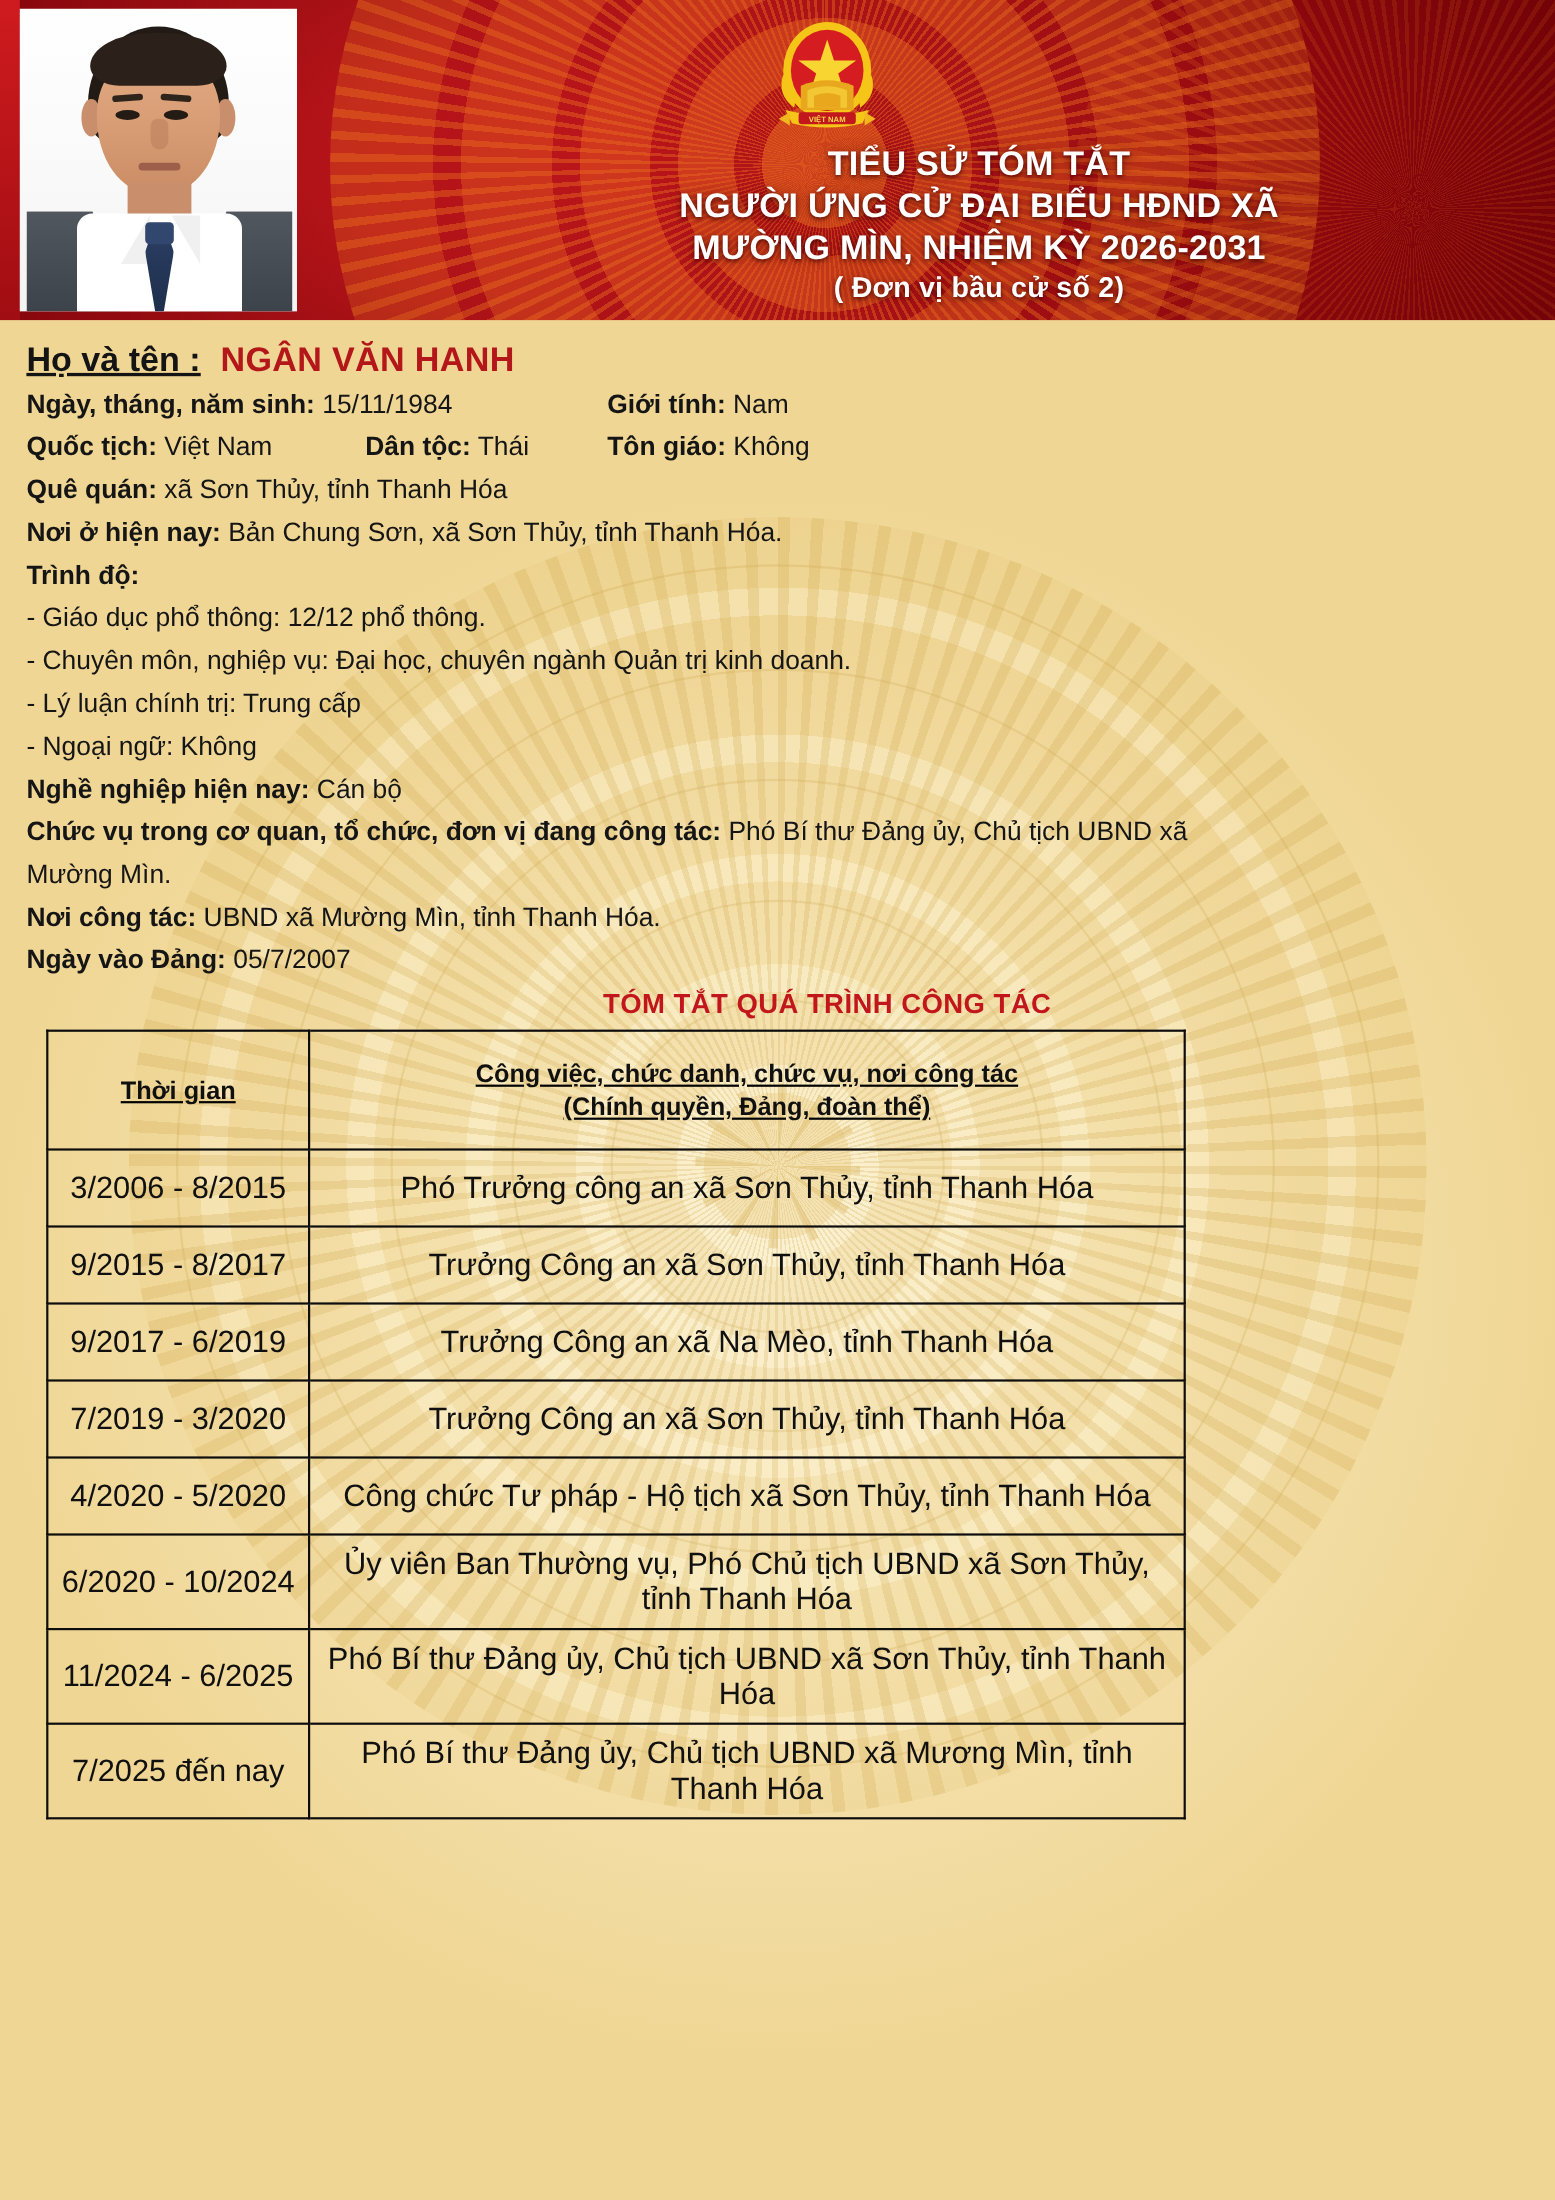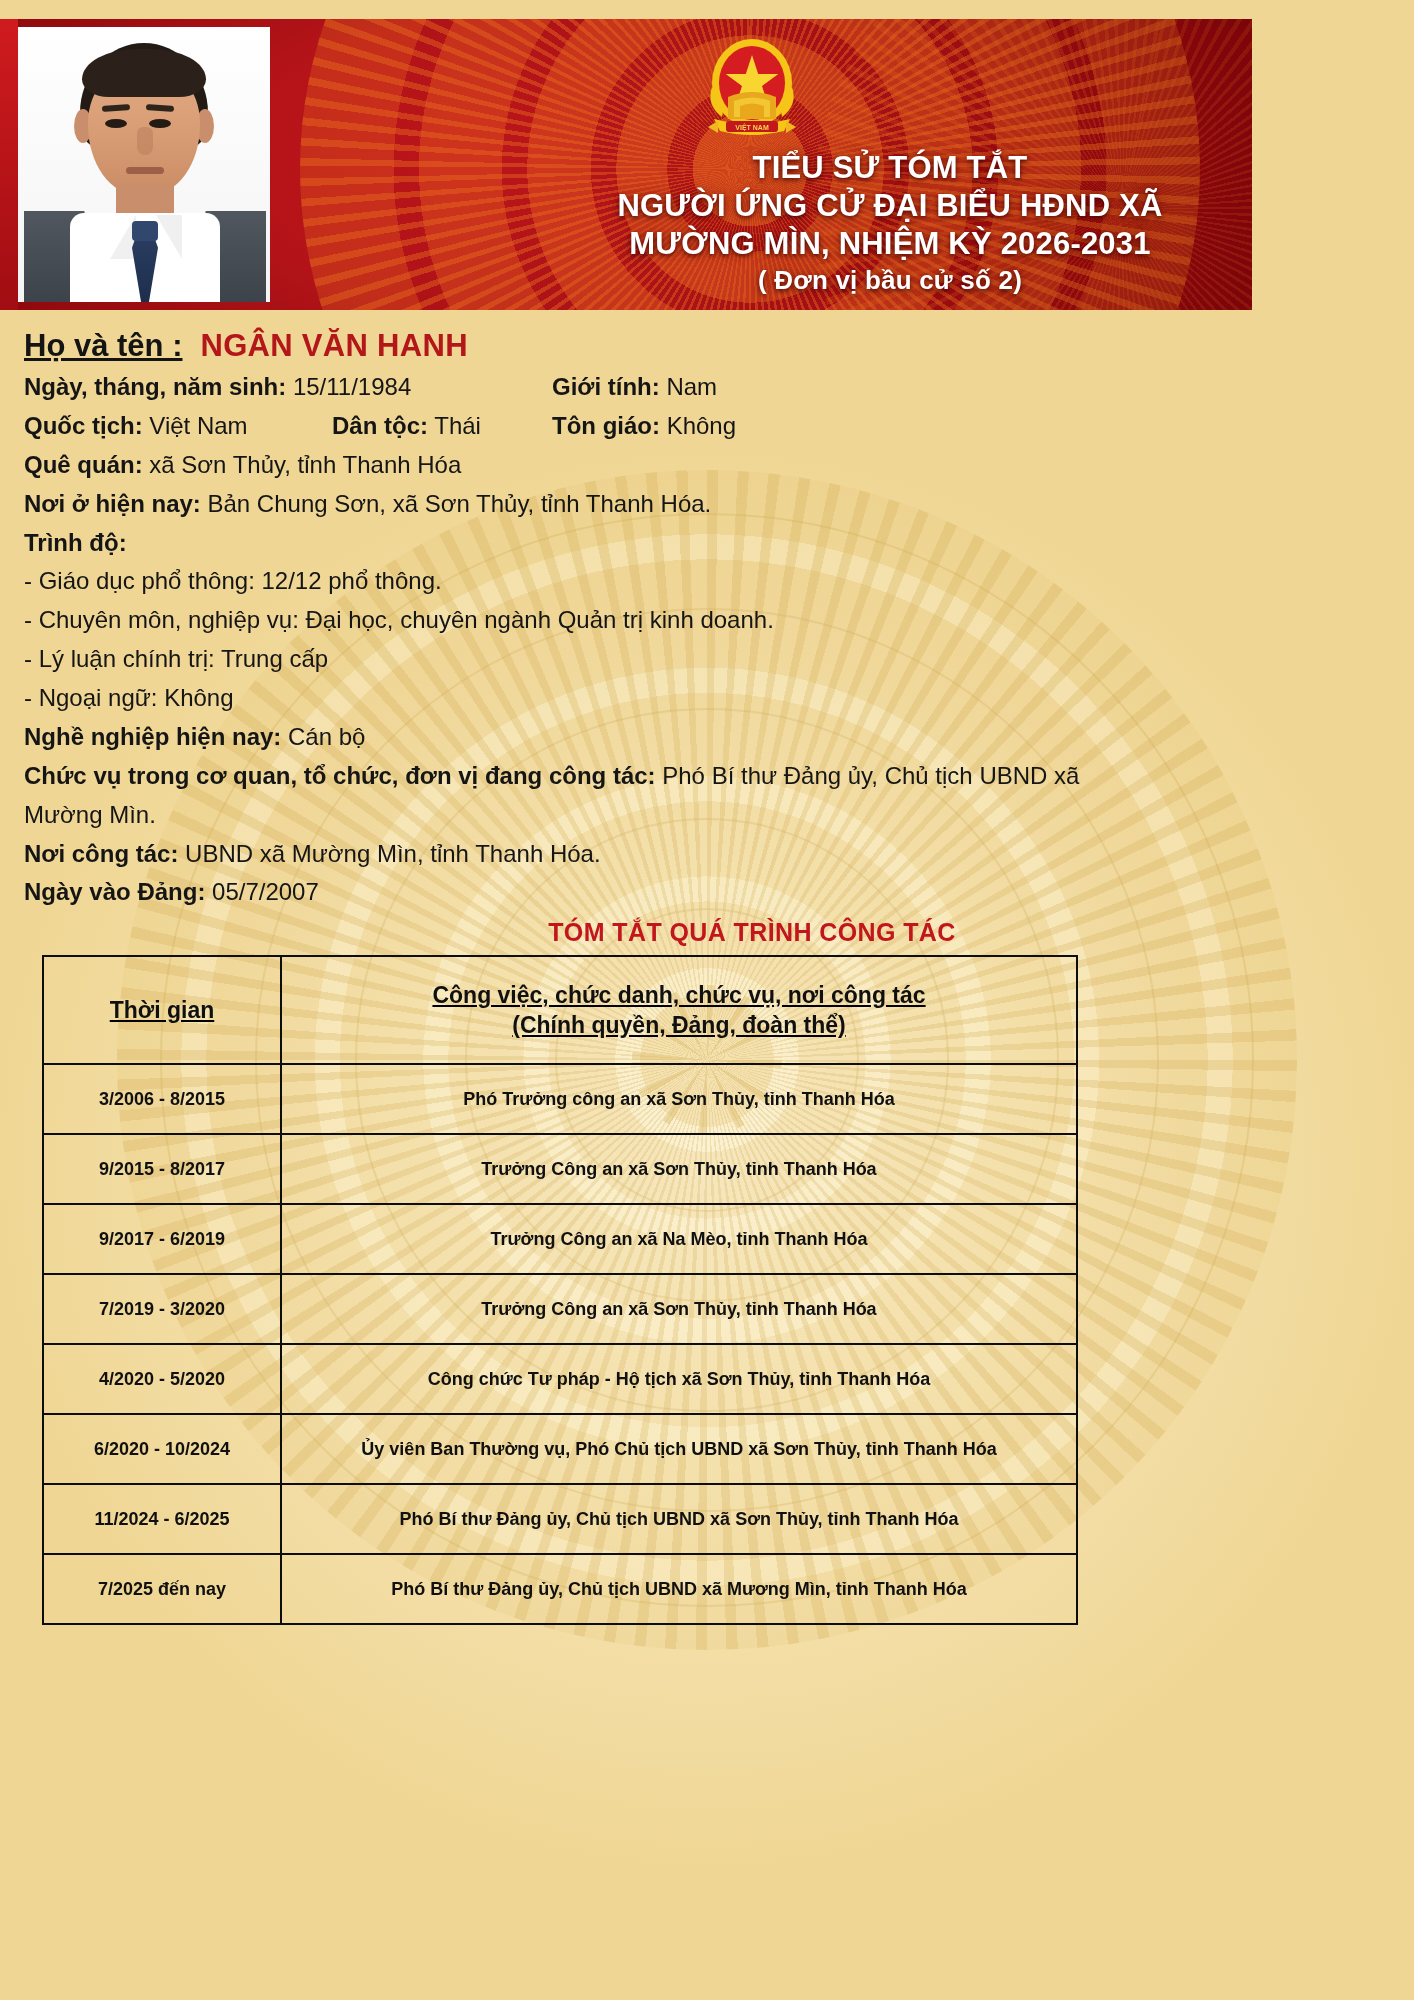--- a/index.html
+++ b/index.html
@@ -79,25 +79,24 @@
         rgba(200,155,50,.45) 270deg 276deg, rgba(200,155,50,0) 276deg 300deg,
         rgba(200,155,50,.45) 300deg 306deg, rgba(200,155,50,0) 306deg 330deg,
         rgba(200,155,50,.45) 330deg 336deg, rgba(200,155,50,0) 336deg 360deg);
     border-radius: 50%;
   }
 
   
   .header {
     position: relative;
     height: 291px;
-    width: 1252px;
+    width: 1414px;
     overflow: hidden;
     background:
       radial-gradient(ellipse 900px 520px at 38% 46%, #c2161c 0%, #ae1217 38%, #96090f 70%, #7d0409 100%);
-    margin-top: 19px;
   }
   .header-drum {
     position: absolute;
     left: 300px;
     top: -300px;
     width: 900px;
     height: 900px;
     border-radius: 50%;
     opacity: .85;
     background:
@@ -313,24 +312,23 @@
   table.history {
     border-collapse: collapse;
     width: 1036px;
     margin: 0 auto 0 18px;
     background: transparent;
   }
   table.history th,
   table.history td {
     border: 2px solid #0d0d0d;
     padding: 10px 12px;
-    font-size: 18px;
+    font-size: 28px;
     color: #101010;
     background: transparent;
-    font-weight: bold;
   }
   table.history th {
     font-weight: 700;
     text-align: center;
     font-size: 23px;
     line-height: 1.32;
   }
   table.history td.time {
     text-align: center;
     width: 212px;

